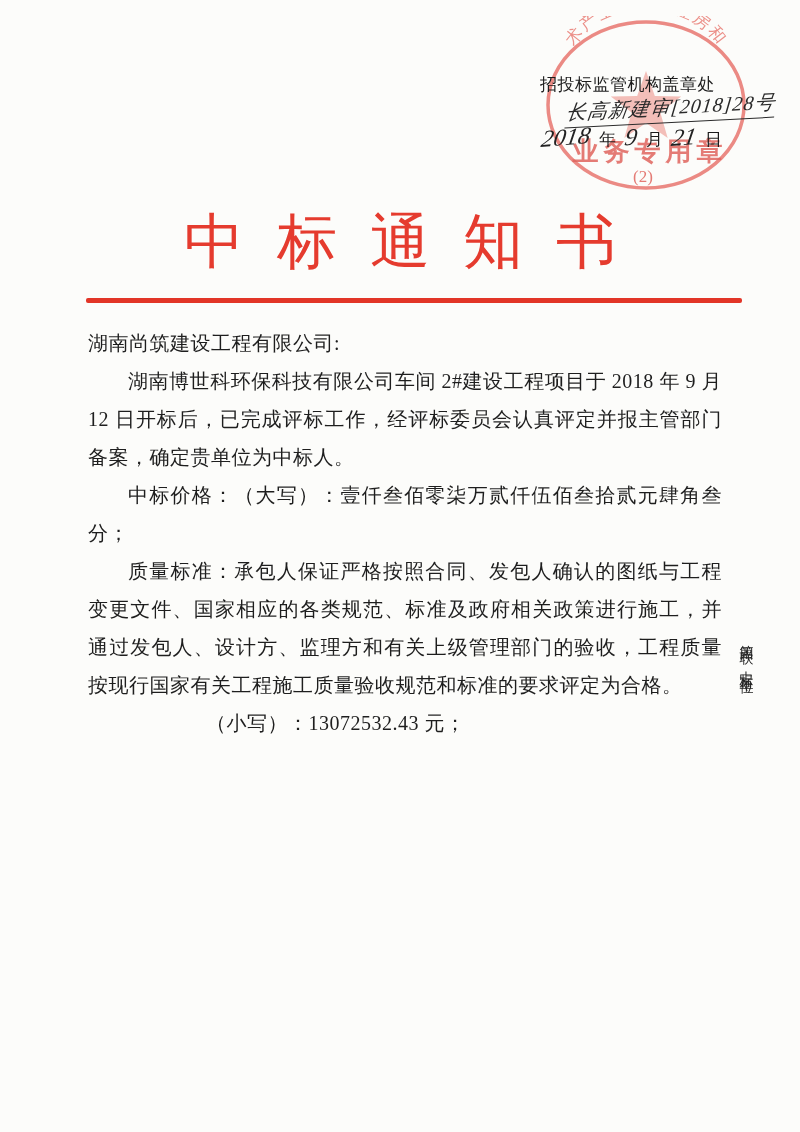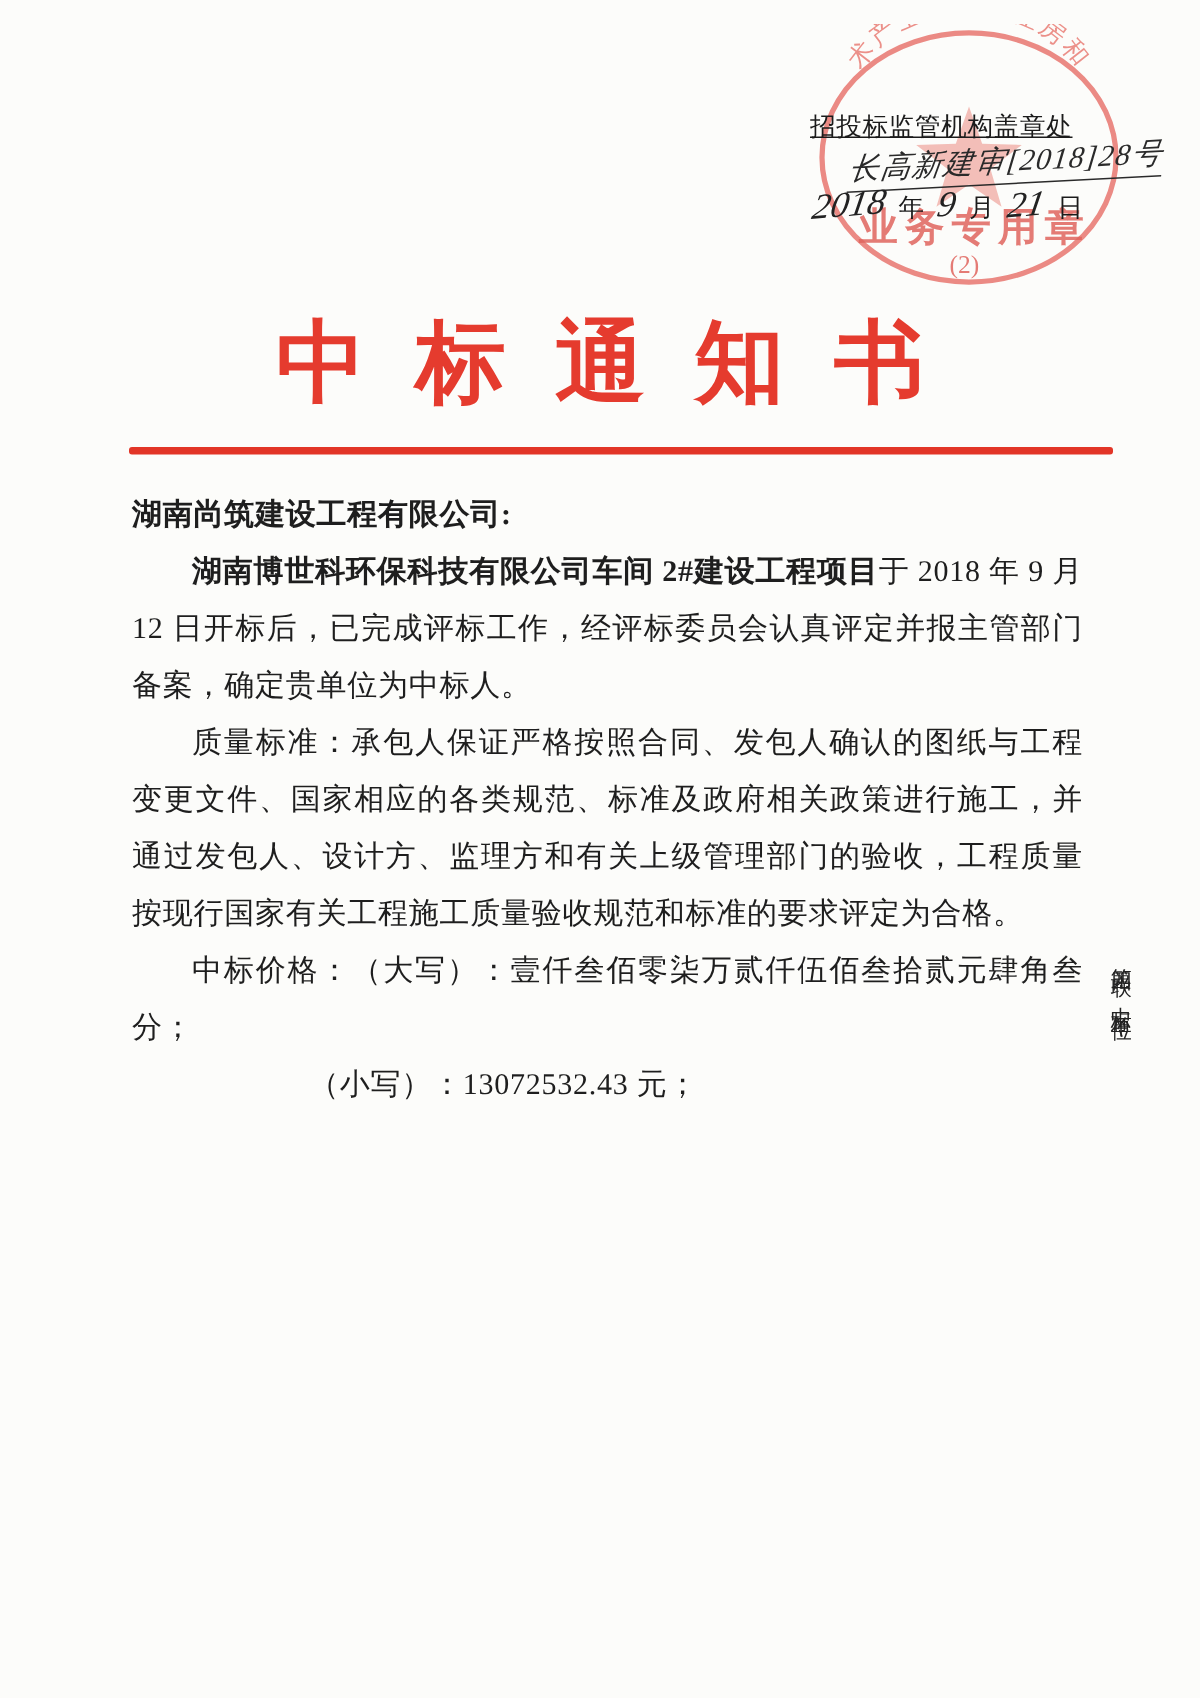--- a/index.html
+++ b/index.html
@@ -11,21 +11,20 @@
     font-family:"Liberation Serif","DejaVu Serif",serif;
   }
 
   
   .seal-svg { position:absolute; left:543px; top:16px; width:206px; height:176px; }
 
   .stamp-caption {
     position:absolute; left:540px; top:73px;
     font-size:17px; letter-spacing:0.5px; color:#1b1b1b;
     white-space:nowrap;
-    text-decoration:underline;
   }
   .ref-line {
     position:absolute; left:566px; top:94px;
     transform:rotate(-3deg);
     white-space:nowrap; color:#2a2a2a;
   }
   .ref-line .hw {
     display:inline-block;
     font-size:20px; font-style:italic; letter-spacing:1px;
     transform:skewX(-10deg);
@@ -41,40 +40,40 @@
     transform:skewX(-14deg) rotate(-5deg);
   }
   .date-line .printed { font-size:17px; color:#1b1b1b; }
   .date-line > span { margin-right:9px; }
   .date-line > span:last-child { margin-right:0; }
 
   
   .doc-title {
     position:absolute; left:0; top:202px; width:800px;
     text-align:center;
-    font-size:60px; font-weight:bold; color:#e53b2e;
+    font-size:60px; font-weight:normal; color:#e53b2e;
     letter-spacing:0.55em; text-indent:0.55em;
     white-space:nowrap;
   }
   .title-divider {
     position:absolute; left:86px; top:298px;
     width:656px; height:5px;
     background:#e23527; border-radius:2px;
   }
 
   
   .doc-body {
     position:absolute; left:88px; top:324px; width:634px;
     font-size:20px; line-height:38px; letter-spacing:0.5px;
     color:#1e1e1e; text-align:justify;
   }
   .doc-body p { margin:0; text-indent:2em; }
   .doc-body p.flush { text-indent:0; }
   .doc-body p.small-write { text-indent:118px; }
-  .bold { font-weight:bold; }
+  .bold { font-weight:normal; }
 
   
   .copy-label {
     position:absolute; left:737px; top:634px;
     writing-mode:vertical-rl;
     font-size:14px; letter-spacing:3px; color:#222;
   }
 </style>
 </head>
 <body>
@@ -108,20 +107,20 @@
     <span class="hw">21</span>
     <span class="printed">日</span>
   </div>
 
   <div class="doc-title">中标通知书</div>
   <div class="title-divider"></div>
 
   <div class="doc-body">
     <p class="flush bold">湖南尚筑建设工程有限公司:</p>
     <p><span class="bold">湖南博世科环保科技有限公司车间 2#建设工程项目</span><span>于 2018 年 9 月 12 日开标后，已完成评标工作，经评标委员会认真评定并报主管部门备案，确定贵单位为中标人。</span></p>
+    <p>中标价格：（大写）：壹仟叁佰零柒万贰仟伍佰叁拾贰元肆角叁分；</p>
     <p>质量标准：承包人保证严格按照合同、发包人确认的图纸与工程变更文件、国家相应的各类规范、标准及政府相关政策进行施工，并通过发包人、设计方、监理方和有关上级管理部门的验收，工程质量按现行国家有关工程施工质量验收规范和标准的要求评定为合格。</p>
-    <p>中标价格：（大写）：壹仟叁佰零柒万贰仟伍佰叁拾贰元肆角叁分；</p>
     <p class="small-write">（小写）：13072532.43 元；</p>
   </div>
 
   <div class="copy-label">第四联：中标单位</div>
 
 </div>
 
 </body></html>

